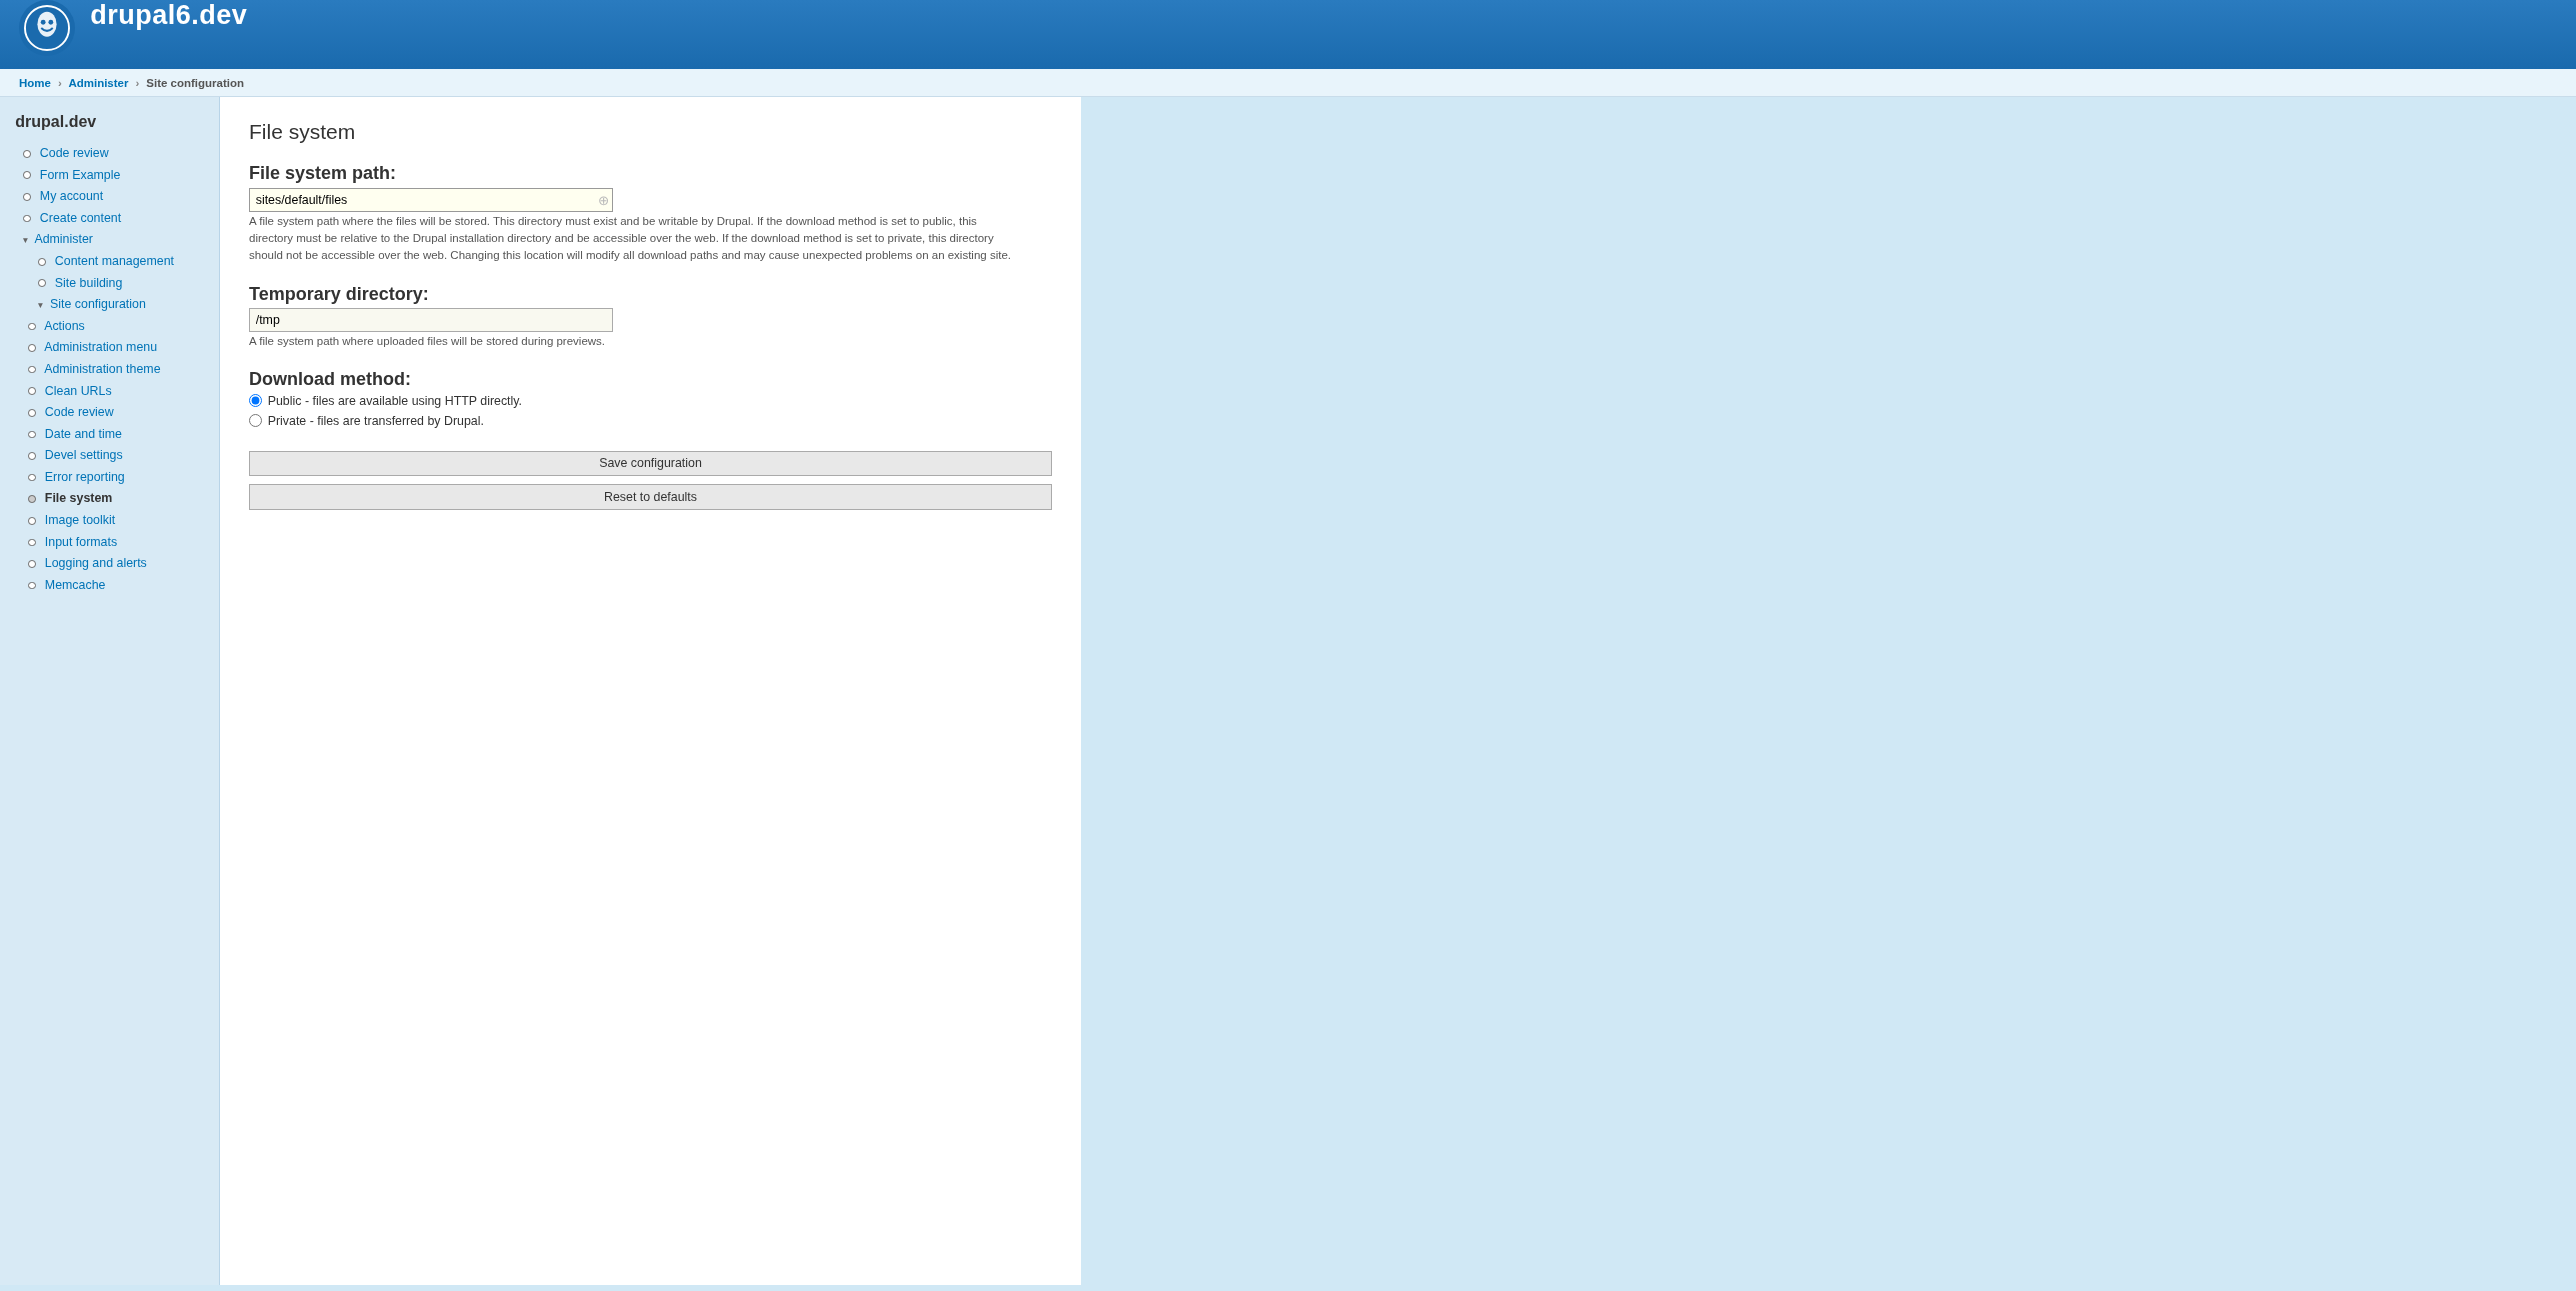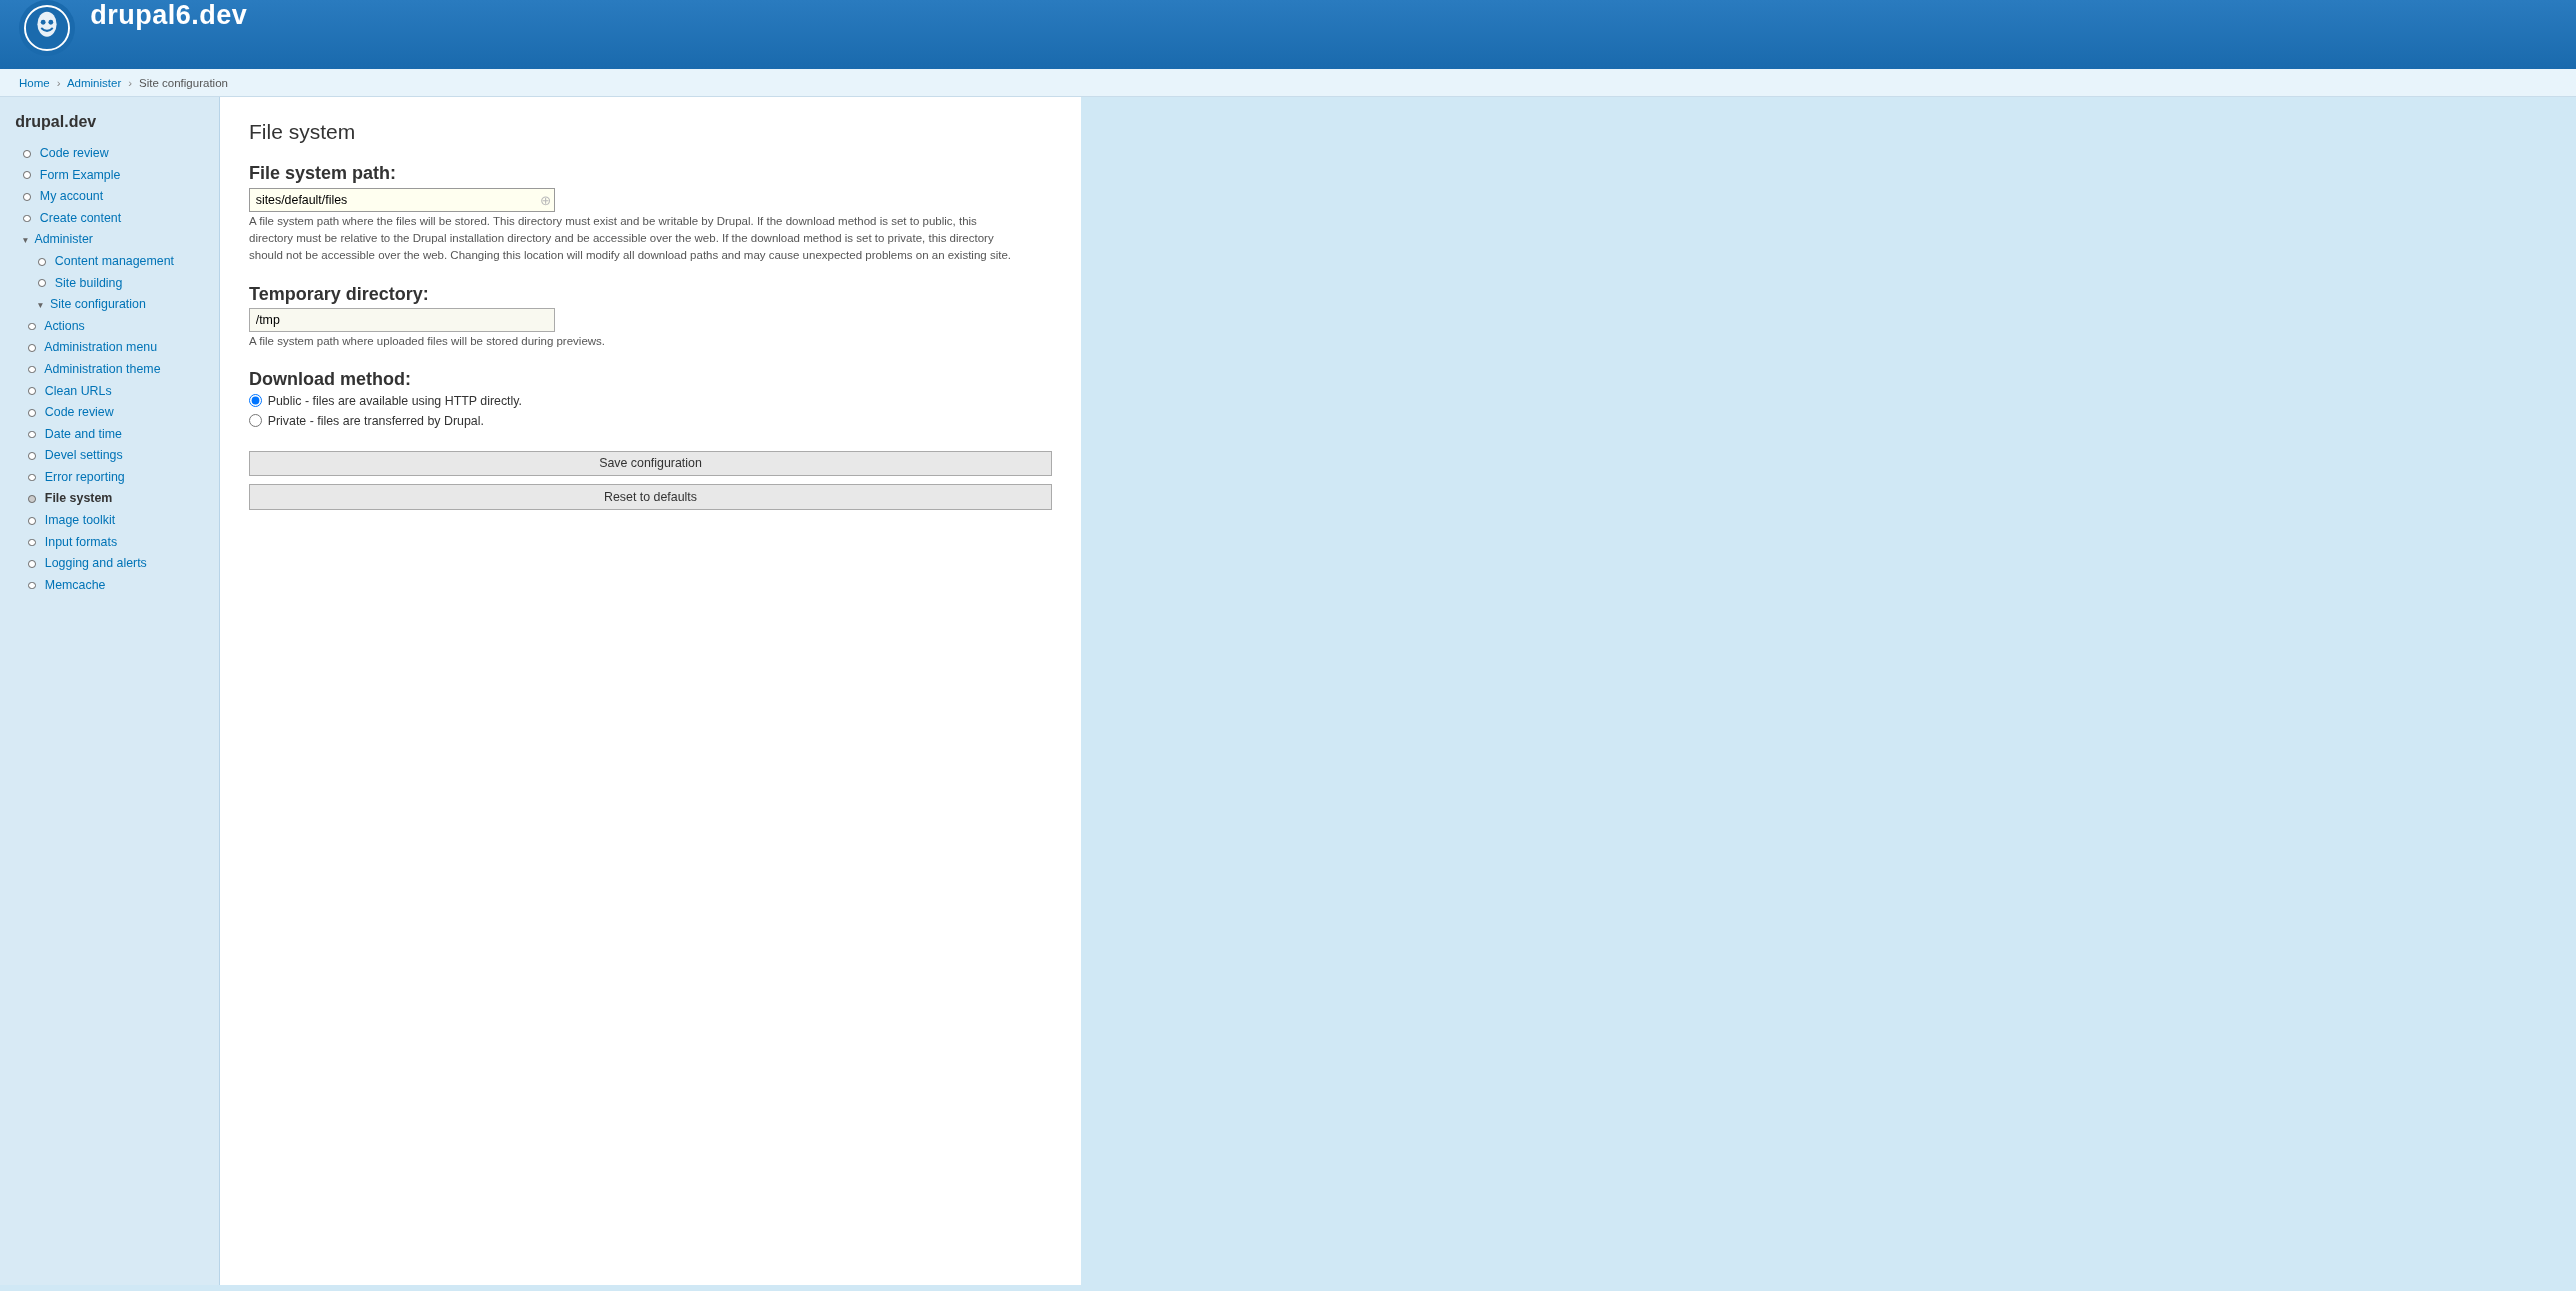--- a/index.html
+++ b/index.html
@@ -32,20 +32,21 @@
       letter-spacing: 0.5px;
     }
 
     
     #breadcrumb-bar {
       background: #e8f4fb;
       border-bottom: 1px solid #c8dcea;
       padding: 7.7px 19px;
       font-size: 11.5px;
       color: #555;
+      font-weight: bold;
     }
     #breadcrumb-bar a { color: #0073b6; text-decoration: none; }
     #breadcrumb-bar .sep { margin: 0 3.8px; color: #888; }
 
     
     #layout {
       display: flex;
       min-height: calc(100vh - 103px);
     }
 
@@ -120,21 +121,21 @@
       font-weight: bold;
       font-size: 18px;
       margin-bottom: 3.8px;
     }
 
     .field-section {
       margin-bottom: 19px;
     }
 
     .text-input {
-      width: 306px;
+      width: 364px;
       padding: 3.8px 5.7px;
       border: 1px solid #aaa;
       font-size: 12.4px;
       background: #f9f9f0;
     }
 
     .text-input.highlighted {
       background: #fffff0;
       border: 1px solid #999;
     }

